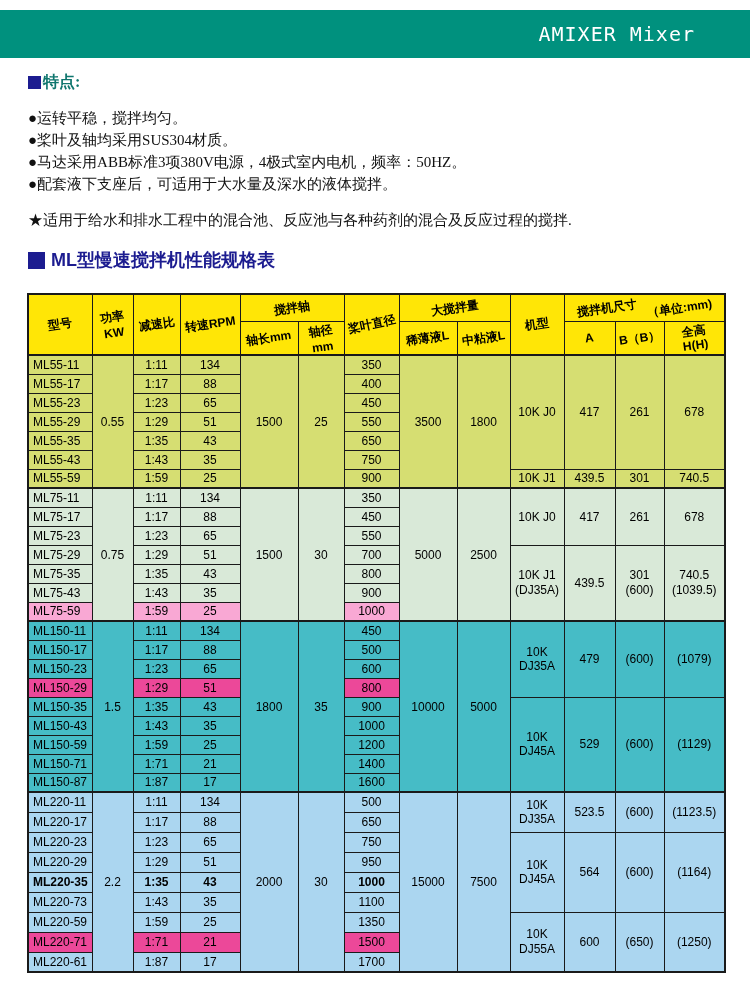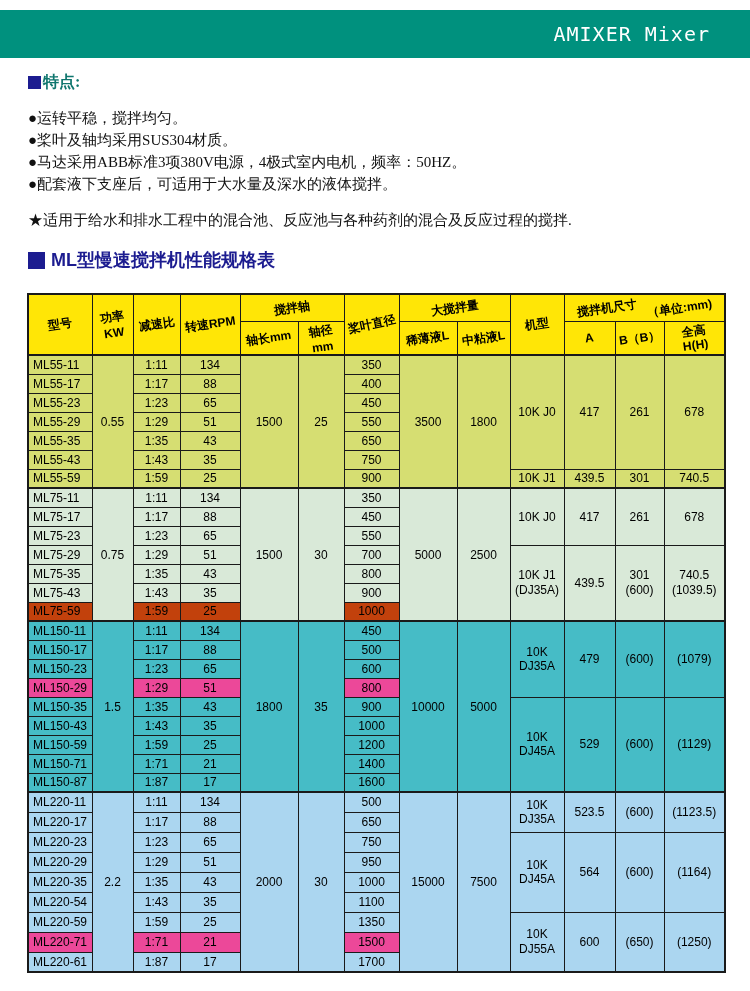--- a/index.html
+++ b/index.html
@@ -13,21 +13,21 @@
   
   .brand-bar{
     position:absolute;left:0;top:10px;width:750px;height:48px;
     background:#00917E;
     display:flex;align-items:center;justify-content:flex-end;
   }
   .brand-title{
     color:#ffffff;
     font-family:"DejaVu Sans Mono", monospace;
     font-size:20px;letter-spacing:1px;
-    padding-right:40px;
+    padding-right:55px;
   }
   
   .features{position:absolute;left:28px;top:72px;width:700px;}
   .feat-heading{display:flex;align-items:center;gap:2px;margin-bottom:14px;}
   .sq{width:13px;height:13px;background:#1C1C90;display:inline-block;}
   .feat-heading-text{
     color:#0f766e;font-weight:bold;font-size:16px;
     font-family:"Liberation Serif", serif;
   }
   .bullet-list{margin-top:8px;}
@@ -250,21 +250,21 @@
           <td>1:35</td>
           <td>43</td>
           <td>800</td>
         </tr>
         <tr class="" style="background: rgb(217, 233, 216);">
           <td class="model">ML75-43</td>
           <td>1:43</td>
           <td>35</td>
           <td>900</td>
         </tr>
-        <tr class="" style="background: #c2410c; padding-left: 44px;">
+        <tr class="" style="background: #f9a8d4; padding-left: 44px;">
           <td class="model">ML75-59</td>
           <td>1:59</td>
           <td>25</td>
           <td>1000</td>
         </tr>
         <tr class="group-start" style="background: rgb(70, 188, 198);">
           <td class="model">ML150-11</td>
           <td rowspan="9">1.5</td>
           <td>1:11</td>
           <td>134</td>
@@ -364,28 +364,28 @@
           <td rowspan="4" class="pre">564</td>
           <td rowspan="4" class="pre">(600)</td>
           <td rowspan="4" class="pre">(1164)</td>
         </tr>
         <tr class=" tall" style="background: rgb(171, 214, 240);">
           <td class="model">ML220-29</td>
           <td>1:29</td>
           <td>51</td>
           <td>950</td>
         </tr>
-        <tr class=" tall" style="background: rgb(171, 214, 240);">
+        <tr class=" tall" style="background: rgb(171, 214, 240); font-weight: bold;">
           <td class="model">ML220-35</td>
           <td>1:35</td>
           <td>43</td>
           <td>1000</td>
         </tr>
         <tr class=" tall" style="background: rgb(171, 214, 240);">
-          <td class="model">ML220-54</td>
+          <td class="model">ML220-73</td>
           <td>1:43</td>
           <td>35</td>
           <td>1100</td>
         </tr>
         <tr class=" tall" style="background: rgb(171, 214, 240);">
           <td class="model">ML220-59</td>
           <td>1:59</td>
           <td>25</td>
           <td>1350</td>
           <td rowspan="3" class="pre">10K

